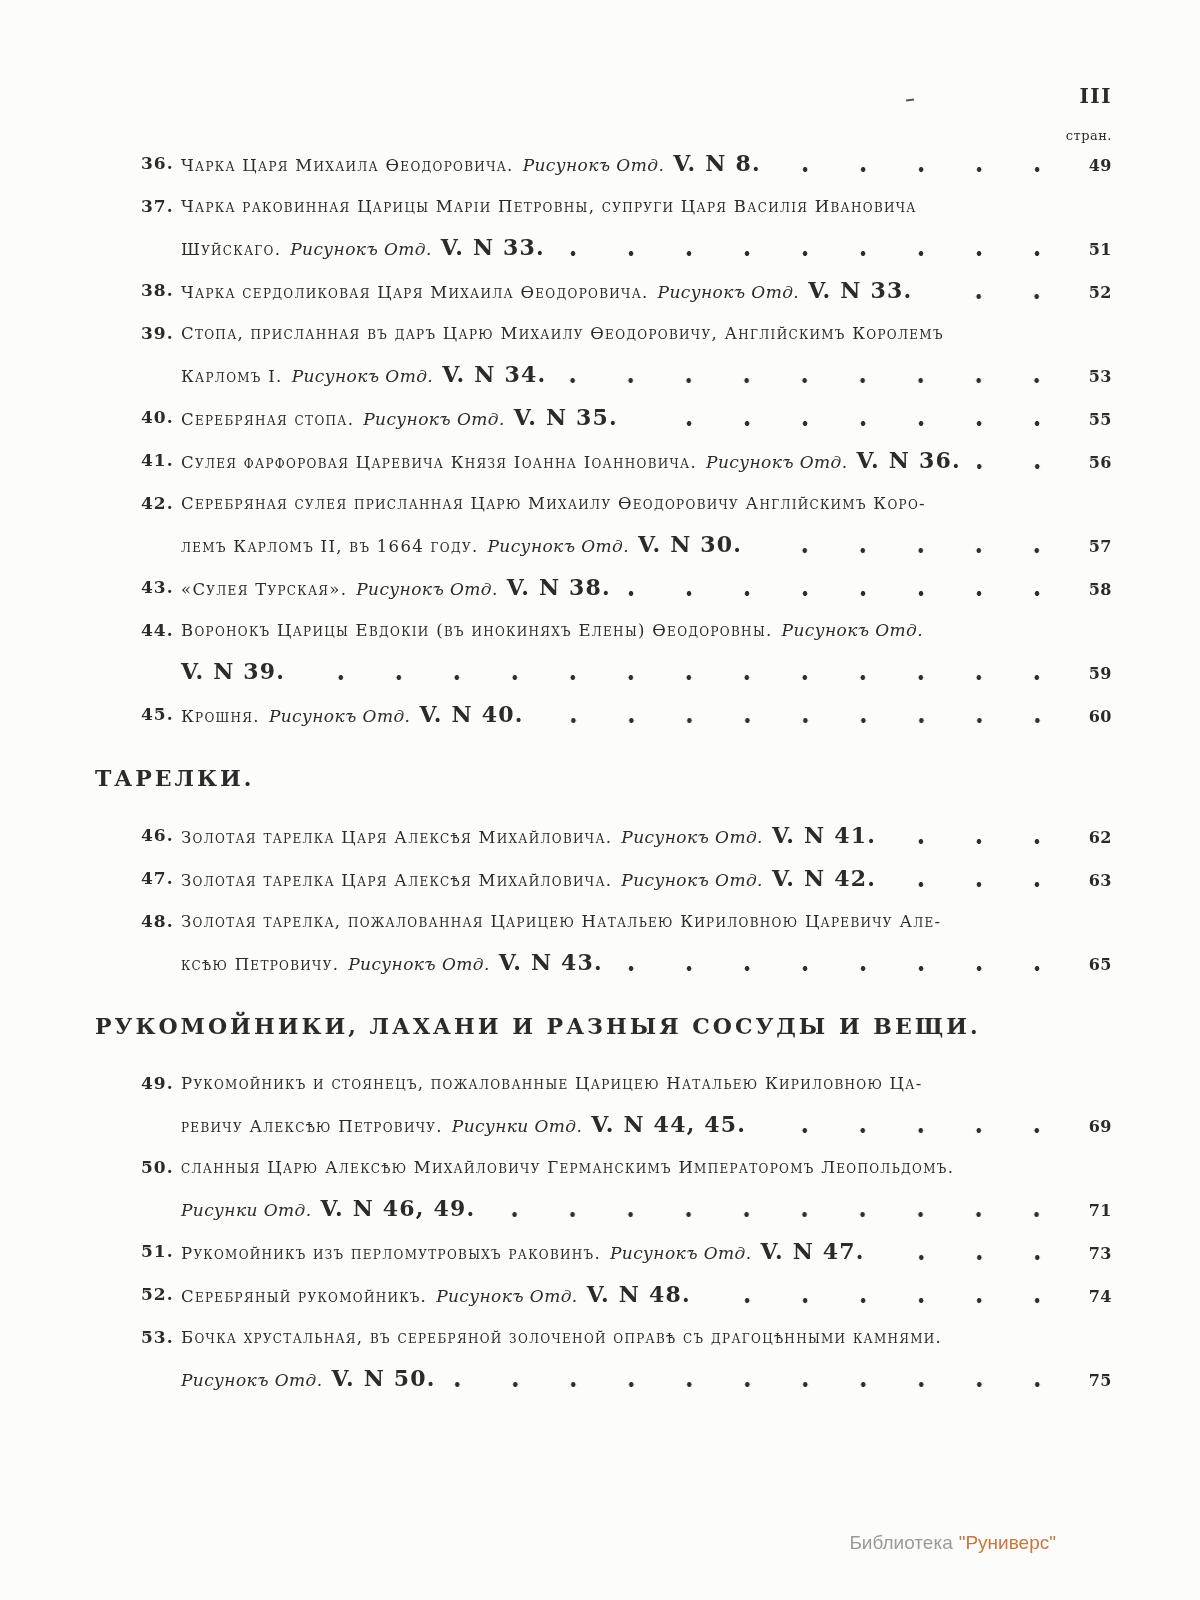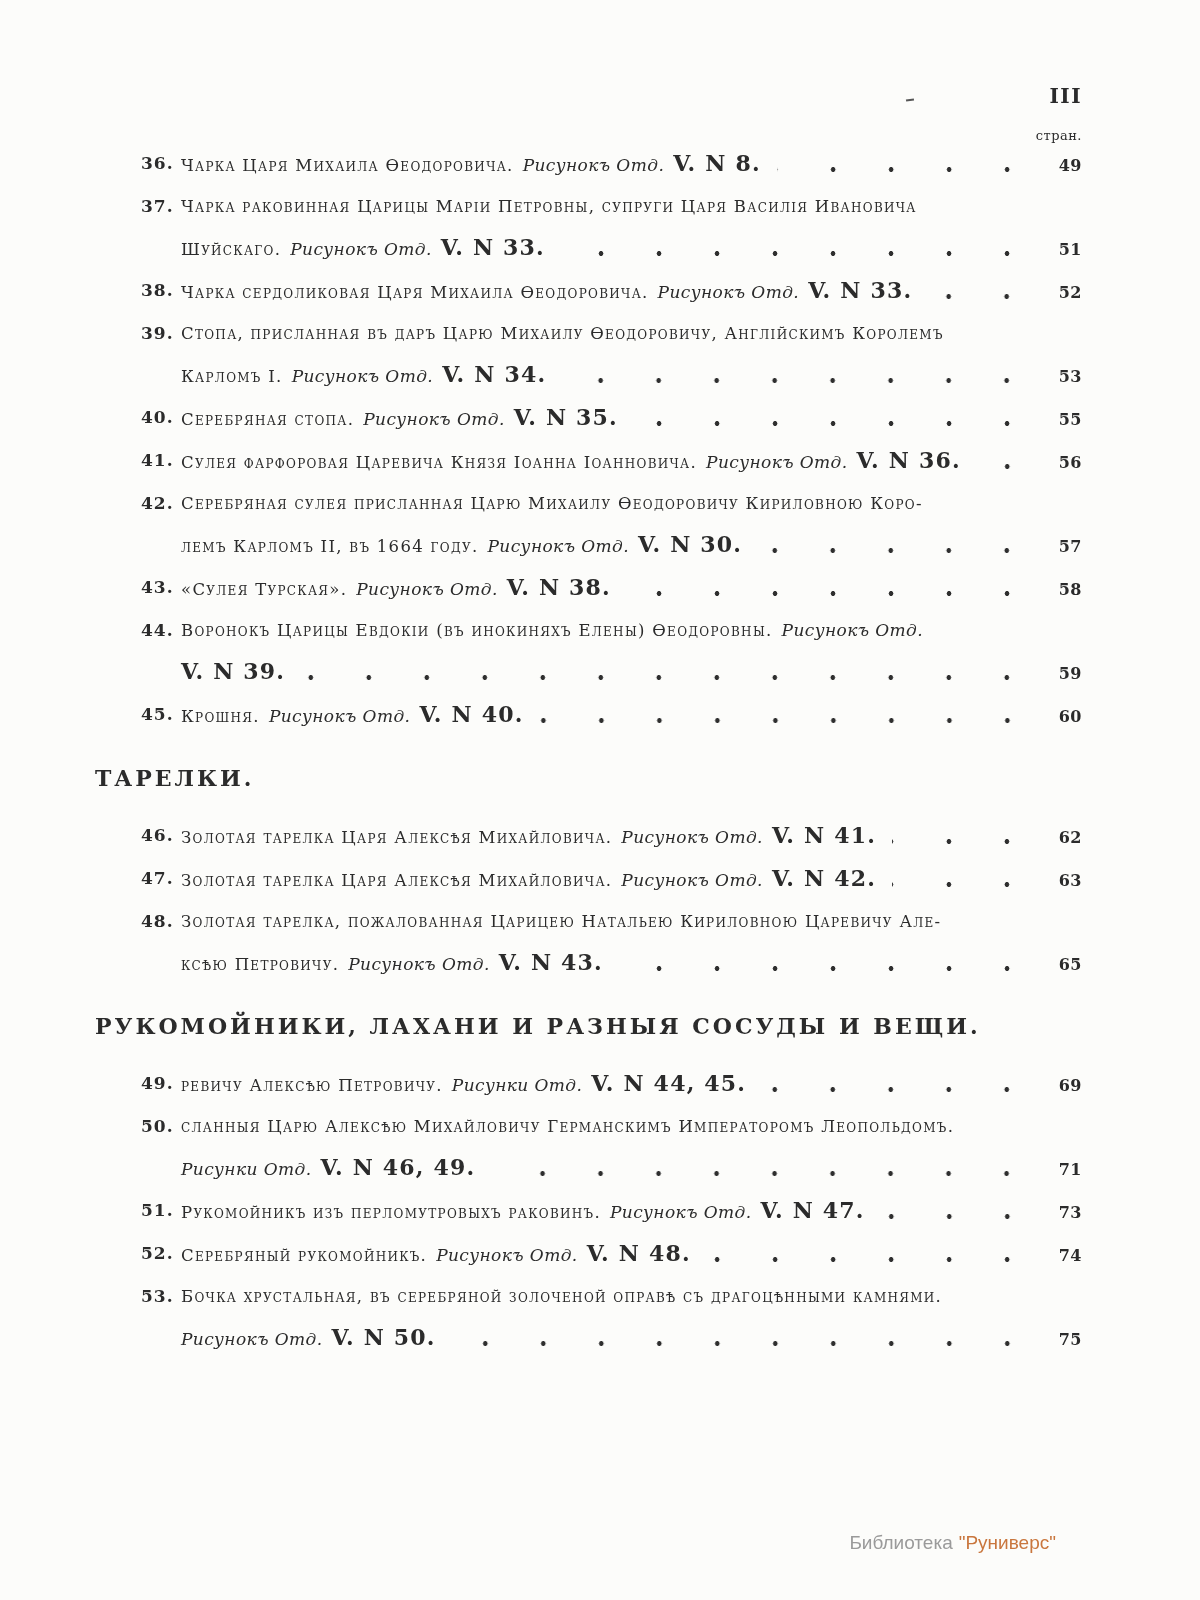--- a/index.html
+++ b/index.html
@@ -6,21 +6,21 @@
   html, body { width: 1200px; }
   body {
     width: 1200px;
     min-height: 1600px;
     position: relative;
     background: var(--paper, #fcfcfa);
     color: var(--ink, #2b2b2b);
     font-family: "DejaVu Serif", "Liberation Serif", serif;
     overflow: hidden;
   }
-  .page { padding: 84px 118px 60px 95px; }
+  .page { padding: 84px 88px 60px 95px; }
 
   .folio {
     text-align: right;
     font-size: 20px;
     font-weight: bold;
     letter-spacing: 1.5px;
   }
   .colhead {
     text-align: right;
     font-size: 13px;
@@ -199,21 +199,21 @@
               <span class="seg seg-r">V. N 36.</span>
               <span class="leader"></span>
               <span class="pagenum">56</span>
             </div>
           </div>
         </div>
         <div class="entry">
           <span class="num">42.</span>
           <div class="body">
             <div class="line">
-              <span class="seg seg-m">Серебряная сулея присланная Царю Михаилу Ѳеодоровичу Кириловною Коро-</span>
+              <span class="seg seg-m">Серебряная сулея присланная Царю Михаилу Ѳеодоровичу Англійскимъ Коро-</span>
             </div>
             <div class="line">
               <span class="seg seg-m">лемъ Карломъ II, въ 1664 году.</span>
               <span class="seg seg-i">Рисунокъ Отд.</span>
               <span class="seg seg-r">V. N 30.</span>
               <span class="leader"></span>
               <span class="pagenum">57</span>
             </div>
           </div>
         </div>
@@ -297,20 +297,23 @@
             </div>
           </div>
         </div>
       </section>
       <section>
         <h2 class="heading">РУКОМОЙНИКИ, ЛАХАНИ И РАЗНЫЯ СОСУДЫ И ВЕЩИ.</h2>
         <div class="entry">
           <span class="num">49.</span>
           <div class="body">
             <div class="line">
+              <span class="seg seg-m">Рукомойникъ и стоянецъ, пожалованные Царицею Натальею Кириловною Ца-</span>
+            </div>
+            <div class="line">
               <span class="seg seg-m">ревичу Алексѣю Петровичу.</span>
               <span class="seg seg-i">Рисунки Отд.</span>
               <span class="seg seg-r">V. N 44, 45.</span>
               <span class="leader"></span>
               <span class="pagenum">69</span>
             </div>
           </div>
         </div>
         <div class="entry">
           <span class="num">50.</span>

